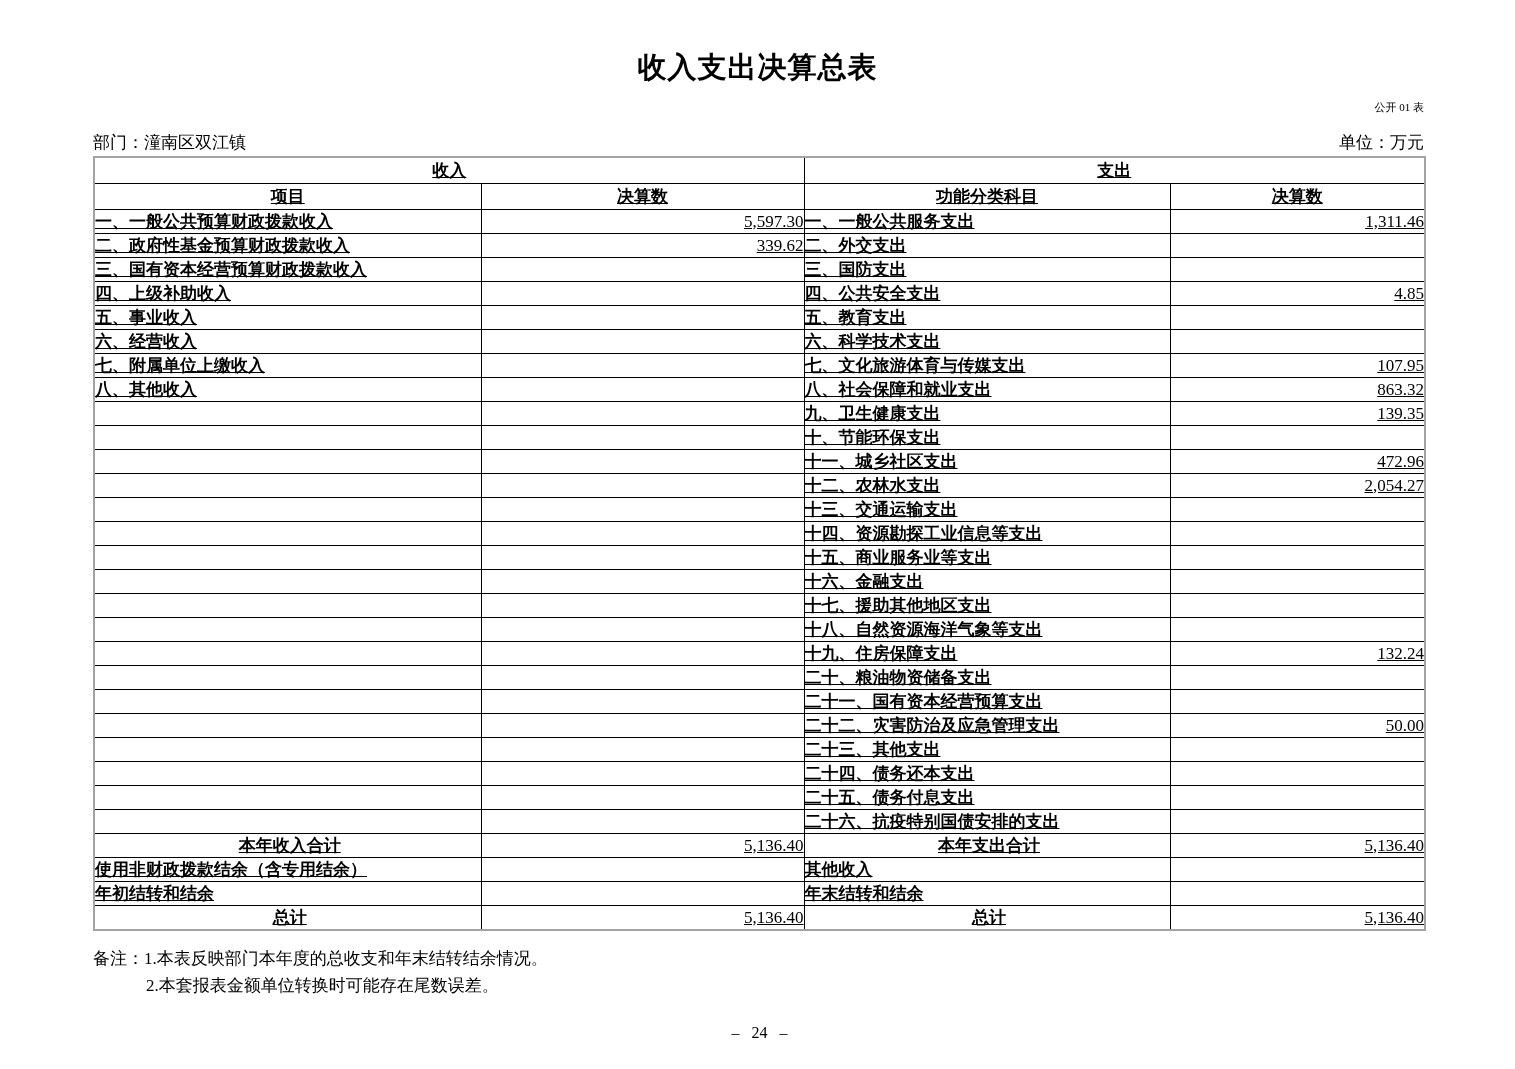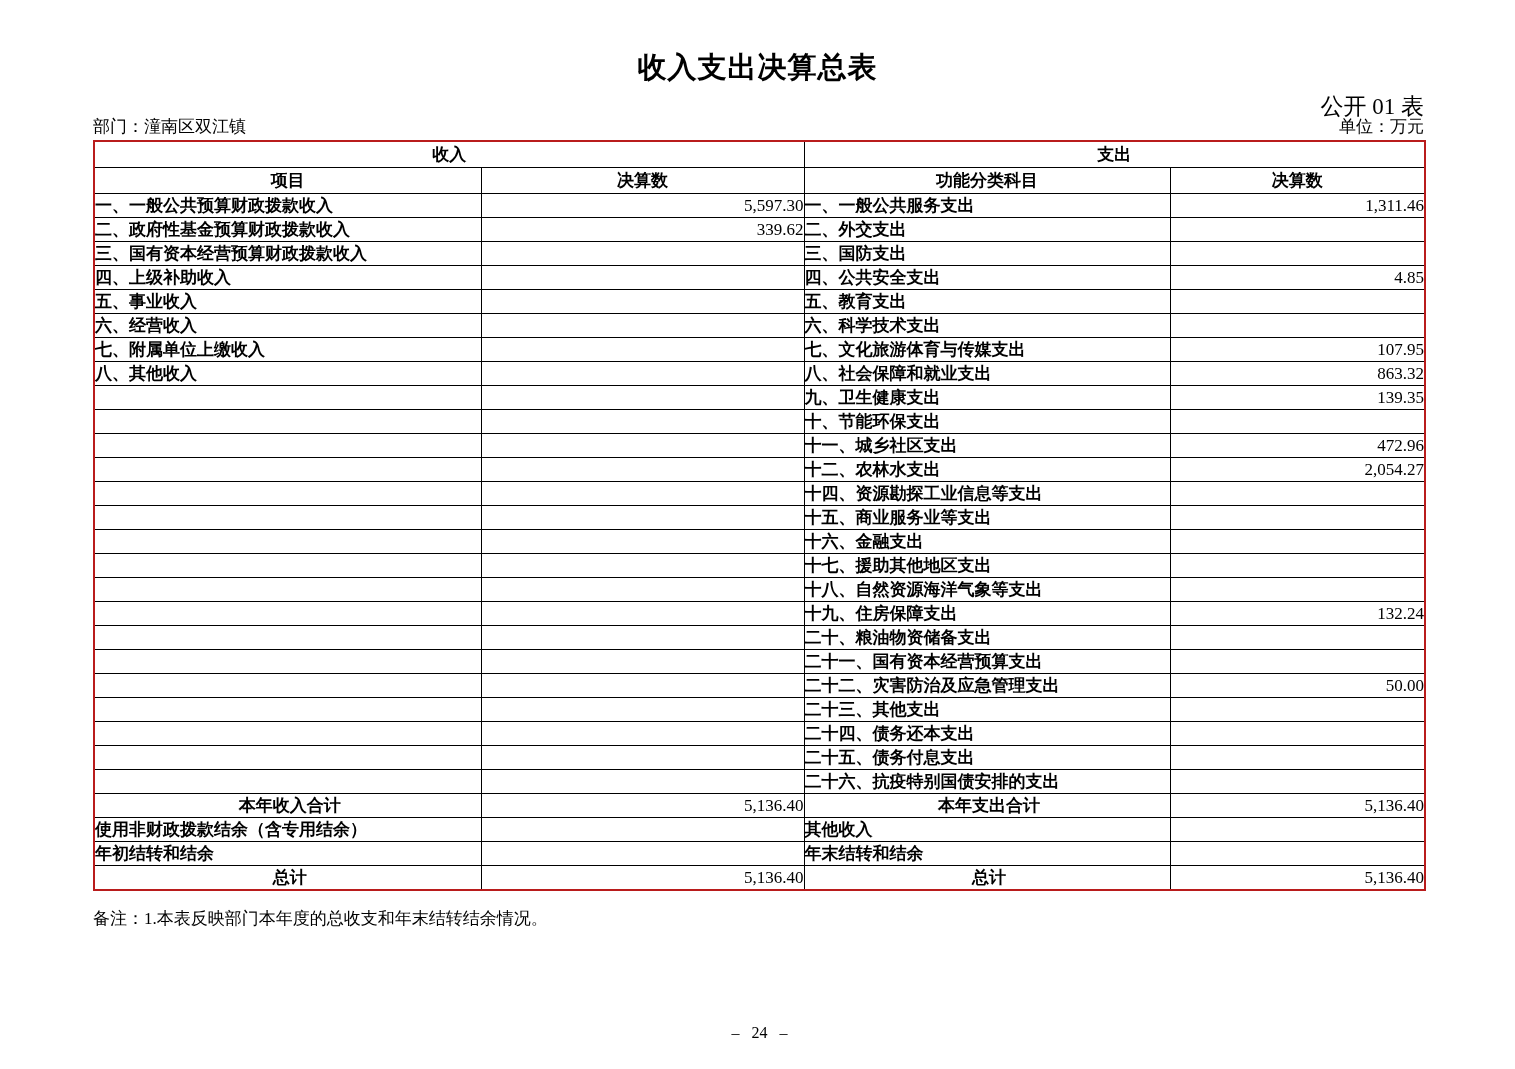--- a/index.html
+++ b/index.html
@@ -16,36 +16,37 @@
     padding-top: 48px;
     text-align: center;
     font-size: 29px;
     font-weight: bold;
     letter-spacing: 1px;
   }
   .content { margin-left: 93px; width: 1331px; }
   .meta-line-1 {
     margin-top: 9px;
     text-align: right;
-    font-size: 23px;
+    font-size: 11px;
     line-height: 20px;
   }
   .meta-line-2 {
     display: flex;
     justify-content: space-between;
     font-size: 17px;
     line-height: 20px;
-    margin-top: 0;
+    margin-top: 16px;
     margin-bottom: 3px;
   }
   table.fin {
     width: 1331px;
     border-collapse: collapse;
     table-layout: fixed;
-    border: 2px solid #b91c1c;
+    border: 2px solid #a3a3a3;
+    text-decoration: underline;
   }
   table.fin th, table.fin td {
     border: 1px solid #000;
     padding: 0;
     overflow: hidden;
     white-space: nowrap;
   }
   table.fin thead th {
     height: 25px;
     font-size: 17px;
@@ -184,20 +185,26 @@
           </tr>
           <tr>
             <td class="lbl"></td>
             <td class="val"></td>
             <td class="lbl">十二、农林水支出</td>
             <td class="val">2,054.27</td>
           </tr>
           <tr>
             <td class="lbl"></td>
             <td class="val"></td>
+            <td class="lbl">十三、交通运输支出</td>
+            <td class="val"></td>
+          </tr>
+          <tr>
+            <td class="lbl"></td>
+            <td class="val"></td>
             <td class="lbl">十四、资源勘探工业信息等支出</td>
             <td class="val"></td>
           </tr>
           <tr>
             <td class="lbl"></td>
             <td class="val"></td>
             <td class="lbl">十五、商业服务业等支出</td>
             <td class="val"></td>
           </tr>
           <tr>
@@ -290,17 +297,20 @@
             <td class="lbl ctr">总计</td>
             <td class="val">5,136.40</td>
           </tr>
         </tbody>
     </table>
 
     <div class="notes">
       <div>
         <span>备注：</span><span>1.本表反映部门本年度的总收支和年末结转结余情况。</span>
       </div>
+      <div class="note-indent">
+        <span>2.本套报表金额单位转换时可能存在尾数误差。</span>
+      </div>
     </div>
   </div>
 
   <div class="page-number">– 24 –</div>
 </div>
 
 </body></html>

